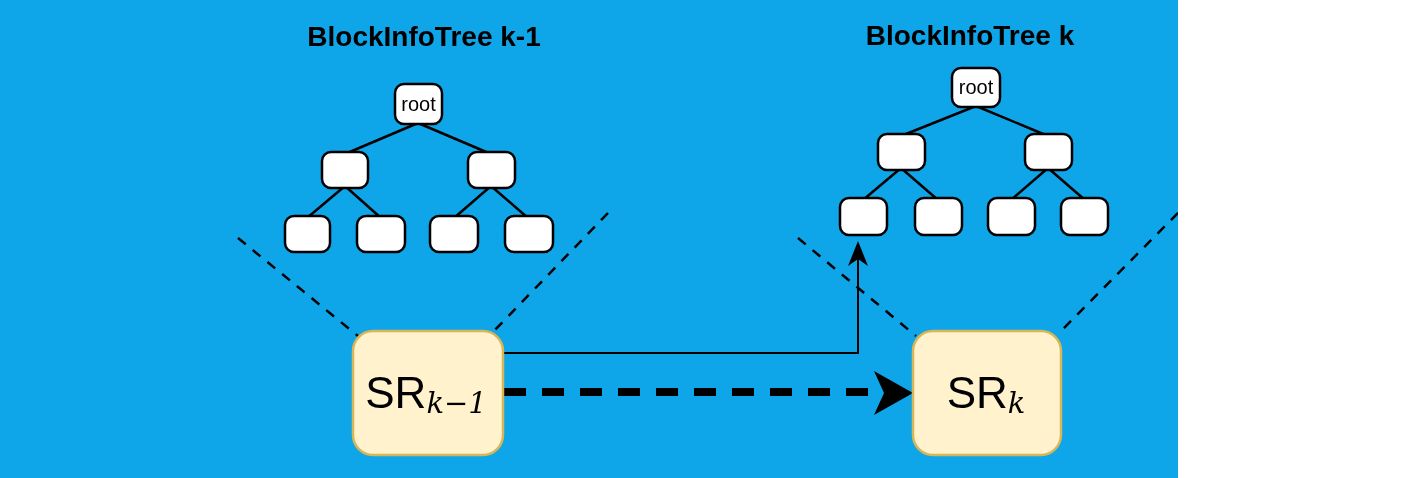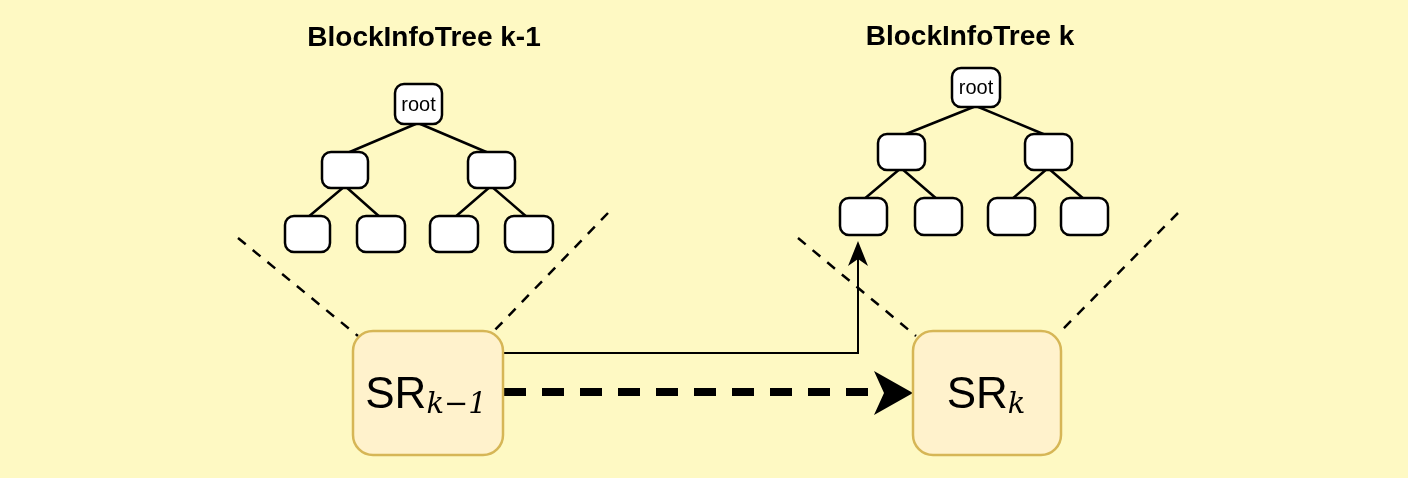--- a/index.html
+++ b/index.html
@@ -2,23 +2,23 @@
 <html><head>
 <meta charset="utf-8">
 <style>
   html, body {
     margin: 0;
     padding: 0;
     background: #ffffff;
   }
   .canvas {
     position: relative;
-    width: 1408px;
+    width: 1178px;
     height: 478px;
-    background: #fef9c3;
+    background: #0ea5e9;
     overflow: hidden;
   }
   svg { display: block; }
 
   .tree-title {
     font-family: "Liberation Sans", sans-serif;
     font-weight: bold;
     font-size: 28px;
     fill: #000000;
     text-anchor: middle;

